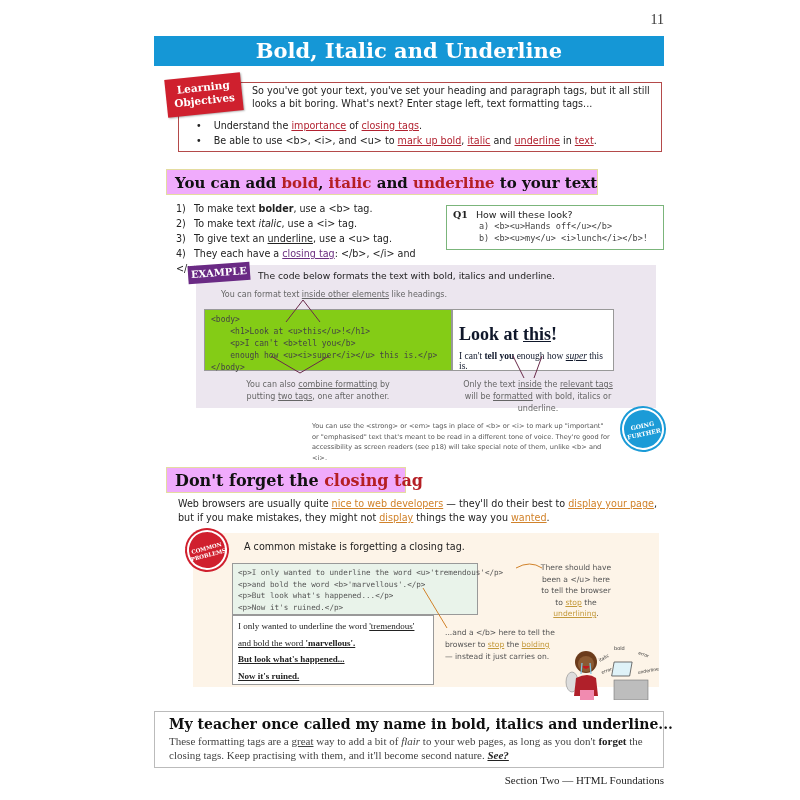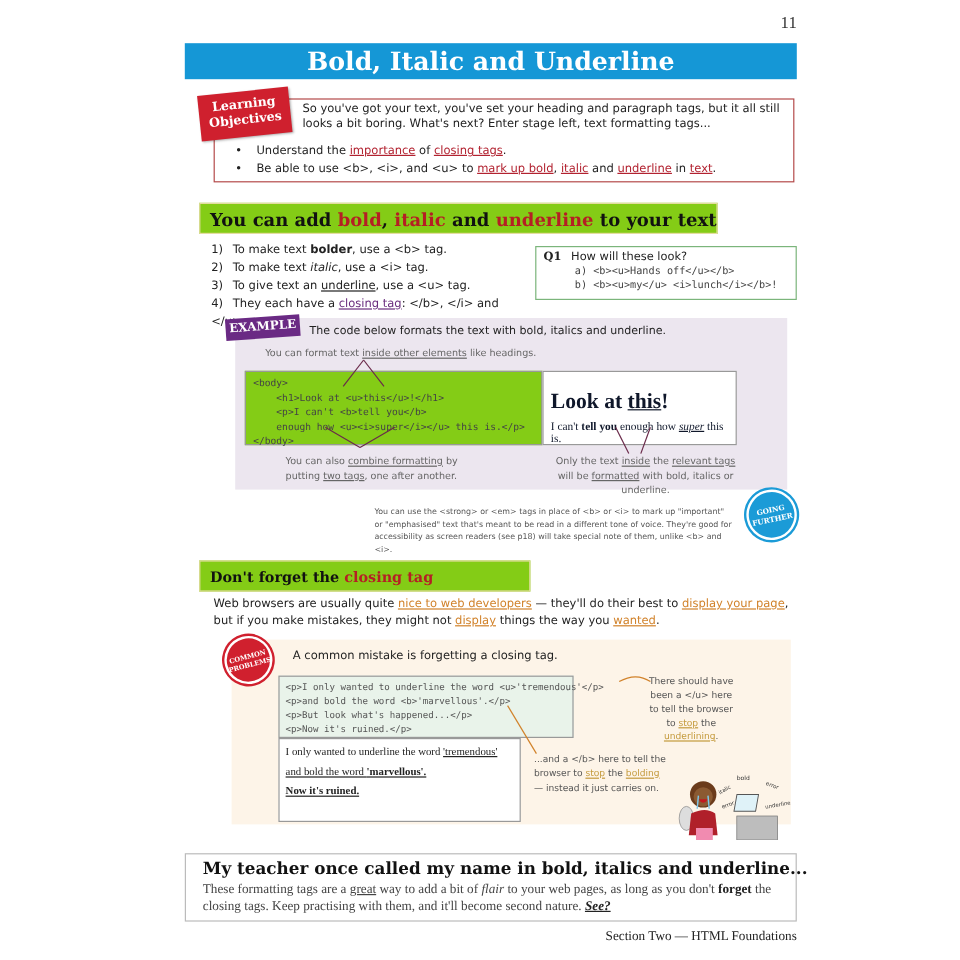--- a/index.html
+++ b/index.html
@@ -14,24 +14,24 @@
   .lo-box { left: 178px; top: 82px; width: 484px; height: 70px; border: 1px solid #b44a4a; background: #fff; }
   .lo-badge { left: 166px; top: 76px; width: 76px; height: 38px; background: #cf202e; color: #fff;
     font-family: "DejaVu Serif", serif; font-weight: bold; font-size: 10.5px; line-height: 13px; text-align: center;
     padding-top: 5px; transform: rotate(-6deg); box-shadow: 1px 1px 2px rgba(0,0,0,0.3); }
   .lo-intro { left: 252px; top: 84px; width: 404px; font-size: 9.6px; line-height: 13px; color: #222; }
   .lo-list { left: 196px; top: 118px; width: 460px; font-size: 9.6px; line-height: 15px; list-style: none; }
   .lo-list li::before { content: "•"; margin-right: 12px; }
   .u-red { color: #b22230; text-decoration: underline; }
 
   
-  .sec-head { background: #84cc16; border: 1px solid #e4dca0; font-family: "DejaVu Serif", serif; font-weight: bold;
-    color: #111; white-space: nowrap; padding: 0 8px; }
+  .sec-head { background: #f0abfc; border: 1px solid #e4dca0; font-family: "DejaVu Serif", serif; font-weight: bold;
+    color: #111; white-space: nowrap; padding: 0 8px; text-align: right; }
   .sec1 { left: 166px; top: 169px; width: 432px; height: 26px; font-size: 15px; line-height: 26px; }
-  .sec2 { left: 166px; top: 467px; width: 276px; height: 26px; font-size: 12px; line-height: 26px; }
+  .sec2 { left: 166px; top: 467px; width: 240px; height: 26px; font-size: 16px; line-height: 26px; }
   .red { color: #b51f24; }
 
   .steps { left: 176px; top: 201px; width: 270px; font-size: 9.6px; line-height: 15px; }
   .steps .n { display: inline-block; width: 18px; }
   .u-purple { text-decoration: underline; color: #6a2d7e; }
 
   .q1 { left: 446px; top: 205px; width: 218px; height: 45px; border: 1px solid #7bb57b; padding: 3px 6px; font-size: 9.5px; }
   .q1 .lbl { font-family: "DejaVu Serif", serif; font-weight: bold; margin-right: 8px; }
   .mono { font-family: "DejaVu Sans Mono", monospace; }
   .q1 .opt { padding-left: 26px; font-size: 8.5px; line-height: 12px; color: #444; }
@@ -43,21 +43,21 @@
     transform: rotate(-4deg); }
   .ex-desc { left: 258px; top: 270px; font-size: 9.2px; color: #222; }
   .ex-note1 { left: 221px; top: 290px; font-size: 8px; color: #666; }
   .u-grey { text-decoration: underline; }
   .code-box { left: 204px; top: 309px; width: 248px; height: 62px; background: #84cc16; border: 1px solid #999;
     padding: 4px 6px; font-family: "DejaVu Sans Mono", monospace; font-size: 8px; line-height: 12px; color: #444; white-space: pre; }
   .render-box { left: 452px; top: 309px; width: 162px; height: 62px; background: #fff; border: 1px solid #999; padding: 12px 6px;
     font-family: "Liberation Serif", serif; color: #0f172a; }
   .render-box .h1 { font-size: 18px; font-weight: bold; line-height: 24px; }
   .render-box .p { font-size: 9.5px; margin-top: 5px; }
-  .ex-note2 { left: 238px; top: 379px; width: 160px; font-size: 8px; line-height: 12px; color: #666; }
+  .ex-note2 { left: 238px; top: 379px; width: 160px; font-size: 8px; line-height: 12px; color: #666; text-align: center; }
   .ex-note3 { left: 458px; top: 379px; width: 160px; font-size: 8px; line-height: 12px; color: #666; text-align: center; }
 
   
   .gf-text { left: 312px; top: 421px; width: 300px; font-size: 6.6px; line-height: 10.5px; color: #555; }
   .gf-badge { left: 622px; top: 408px; width: 42px; height: 42px; border-radius: 50%; background: #1b9bd7;
     border: 2px solid #fff; box-shadow: 0 0 0 2px #1b9bd7; color: #fff; font-family: "DejaVu Serif", serif; font-weight: bold;
     font-size: 6px; line-height: 8px; text-align: center; padding-top: 12px; transform: rotate(-12deg); }
 
   .intro2 { left: 178px; top: 497px; width: 480px; font-size: 9.6px; line-height: 14px; color: #222; }
   .u-orange { color: #d1822a; text-decoration: underline; }
@@ -147,20 +147,21 @@
   <div>PROBLEMS</div>
 </div>
 <div class="abs cp-desc">A common mistake is forgetting a closing tag.</div>
 <div class="abs cp-code">&lt;p&gt;I only wanted to underline the word &lt;u&gt;'tremendous'&lt;/p&gt;
 &lt;p&gt;and bold the word &lt;b&gt;'marvellous'.&lt;/p&gt;
 &lt;p&gt;But look what's happened...&lt;/p&gt;
 &lt;p&gt;Now it's ruined.&lt;/p&gt;</div>
 <div class="abs cp-render">
   <div><span>I only wanted to underline the word </span><u>'tremendous'</u></div>
   <div style="text-decoration:underline"><span>and bold the word </span><b>'marvellous'.</b></div>
+  <div style="text-decoration:underline"><b>But look what's happened...</b></div>
   <div style="text-decoration:underline"><b>Now it's ruined.</b></div>
 </div>
 <div class="abs cp-note1"><span>There should have been a &lt;/u&gt; here to tell the browser to </span><span class="u-tan">stop</span><span> the </span><span class="u-tan">underlining</span><span>.</span></div>
 <div class="abs cp-note2"><span>...and a &lt;/b&gt; here to tell the browser to </span><span class="u-tan">stop</span><span> the </span><span class="u-tan">bolding</span><span> — instead it just carries on.</span></div>
 
 <svg class="abs illus" viewBox="0 0 104 60">
   <rect x="56" y="40" width="34" height="20" fill="#bdbdbd" stroke="#777" stroke-width="0.6"></rect>
   <rect x="60" y="22" width="18" height="14" fill="#dff2f8" stroke="#555" stroke-width="0.8" transform="skewX(-10)"></rect>
   <ellipse cx="14" cy="42" rx="6" ry="10" fill="#ddd" stroke="#888" stroke-width="0.6"></ellipse>
   <path d="M18 38 q12 -6 20 0 l2 18 h-24 z" fill="#b0202a"></path>

